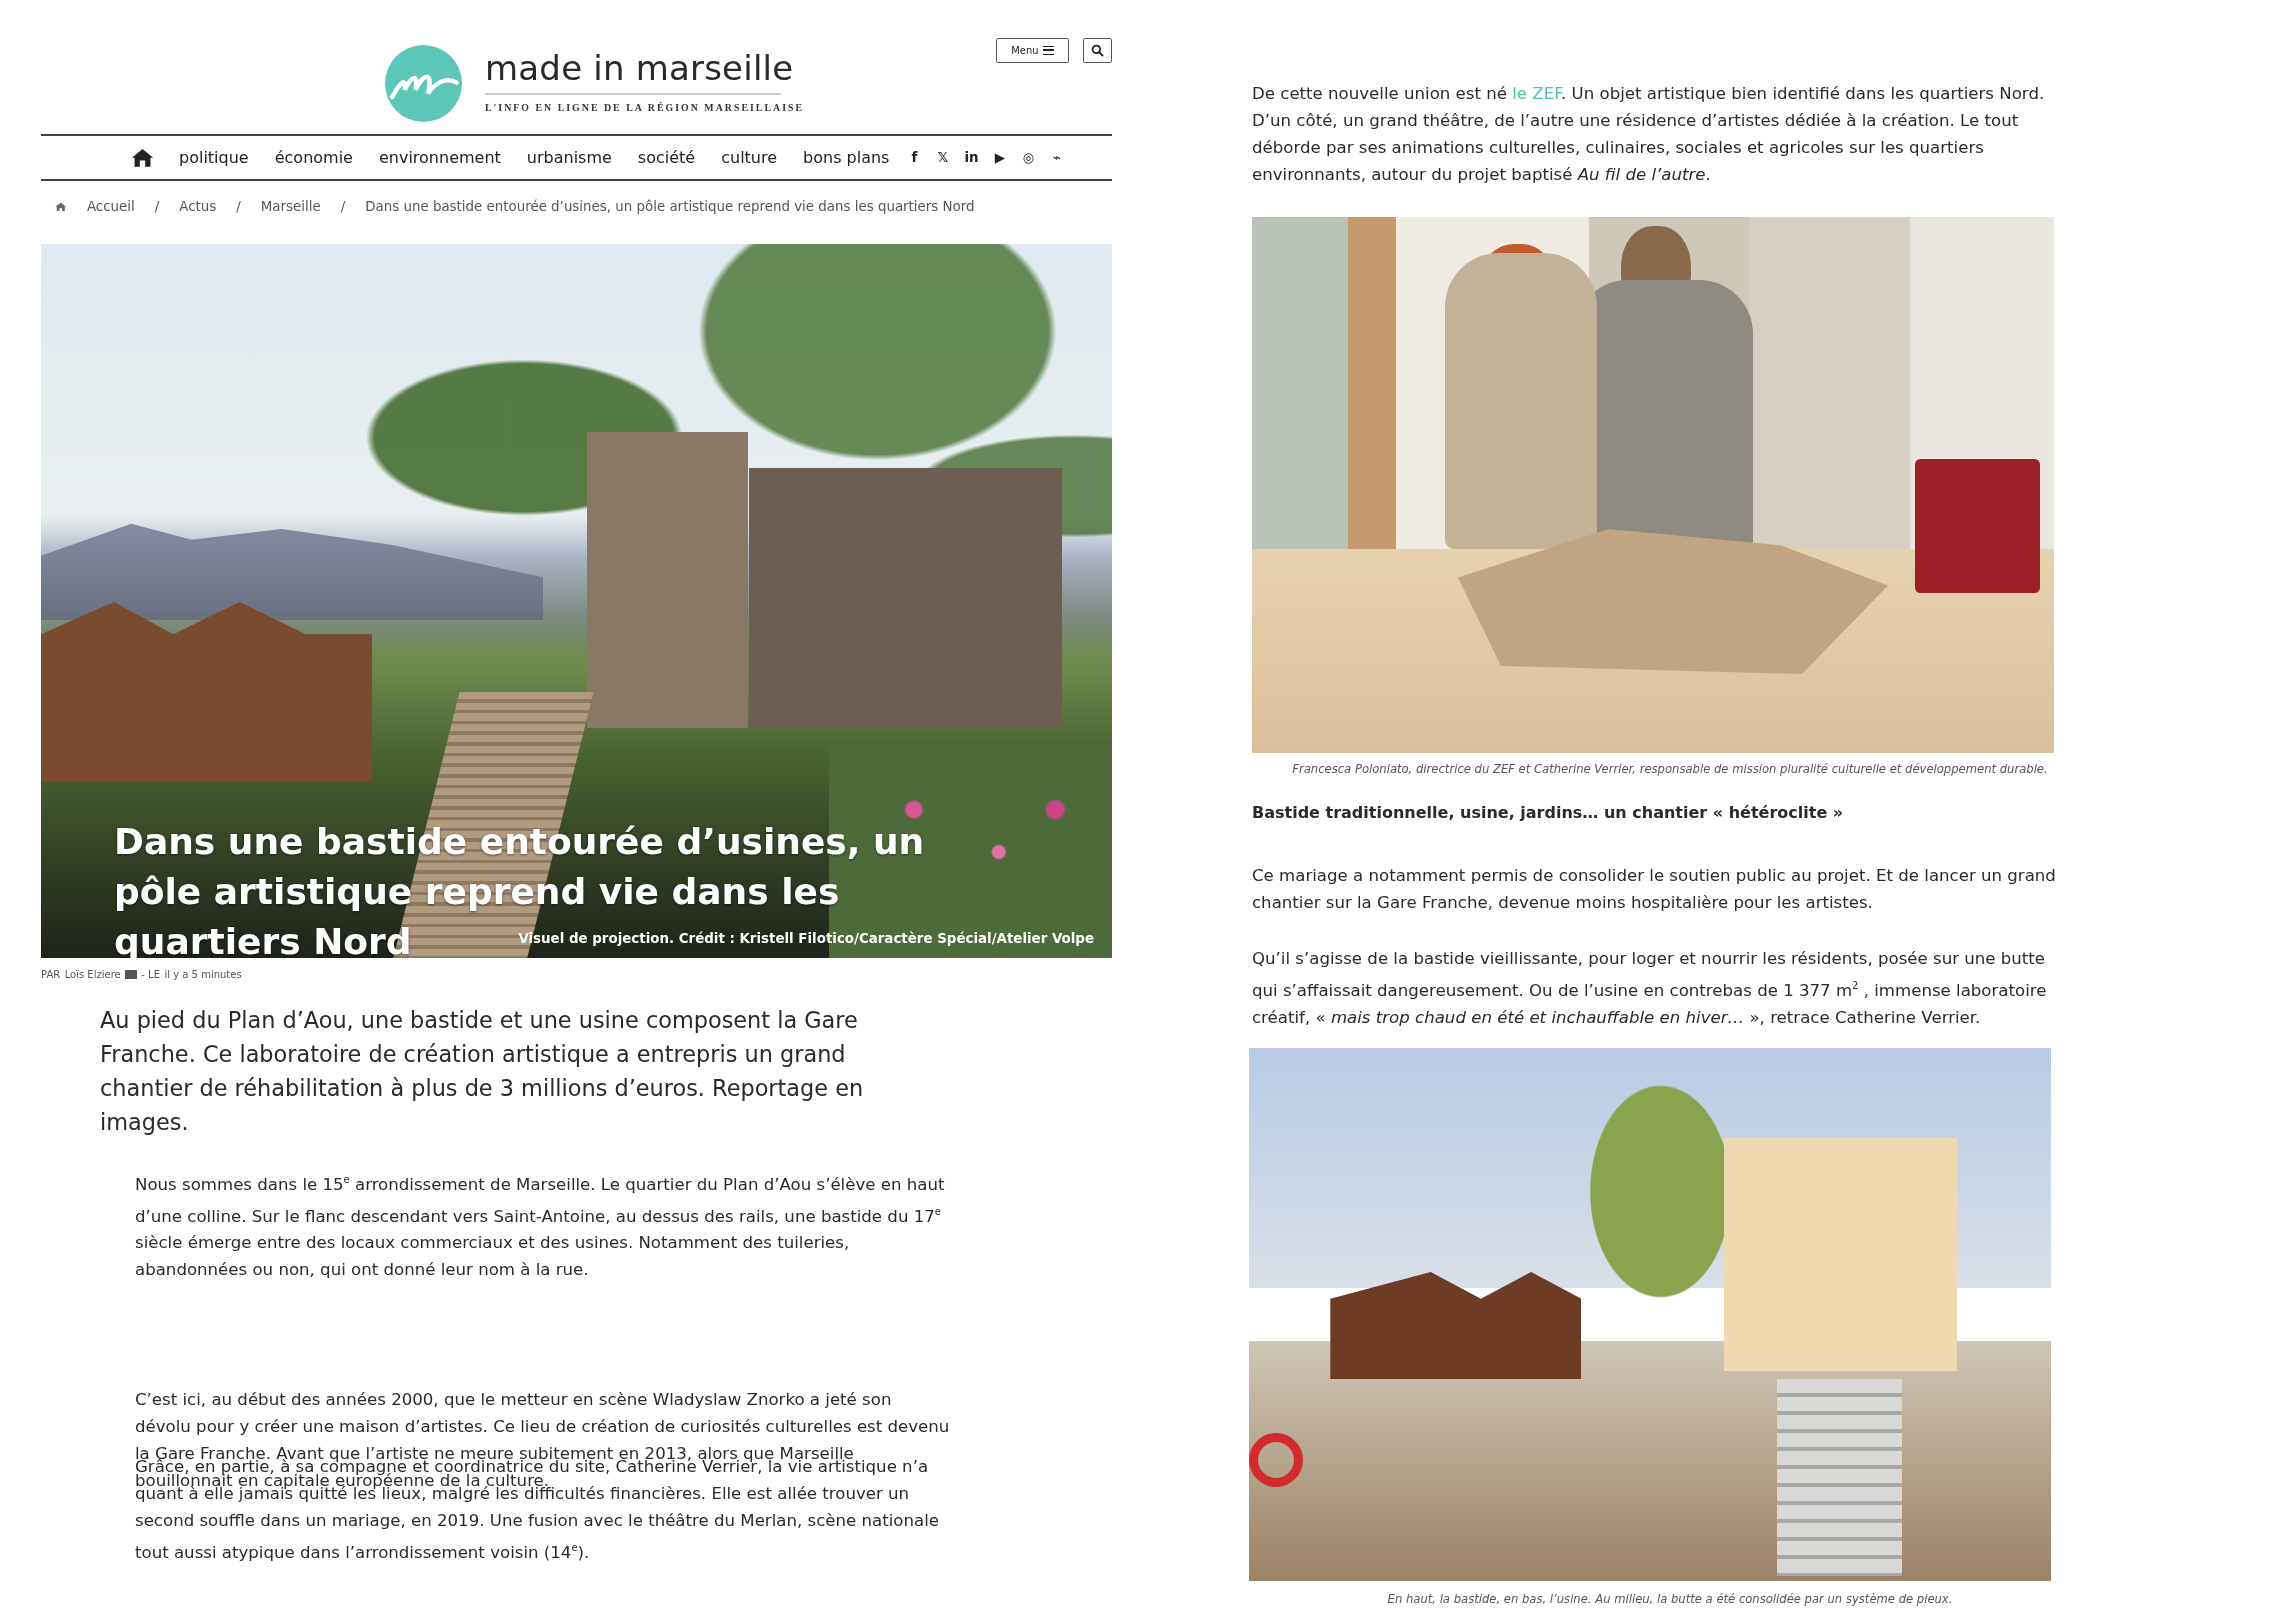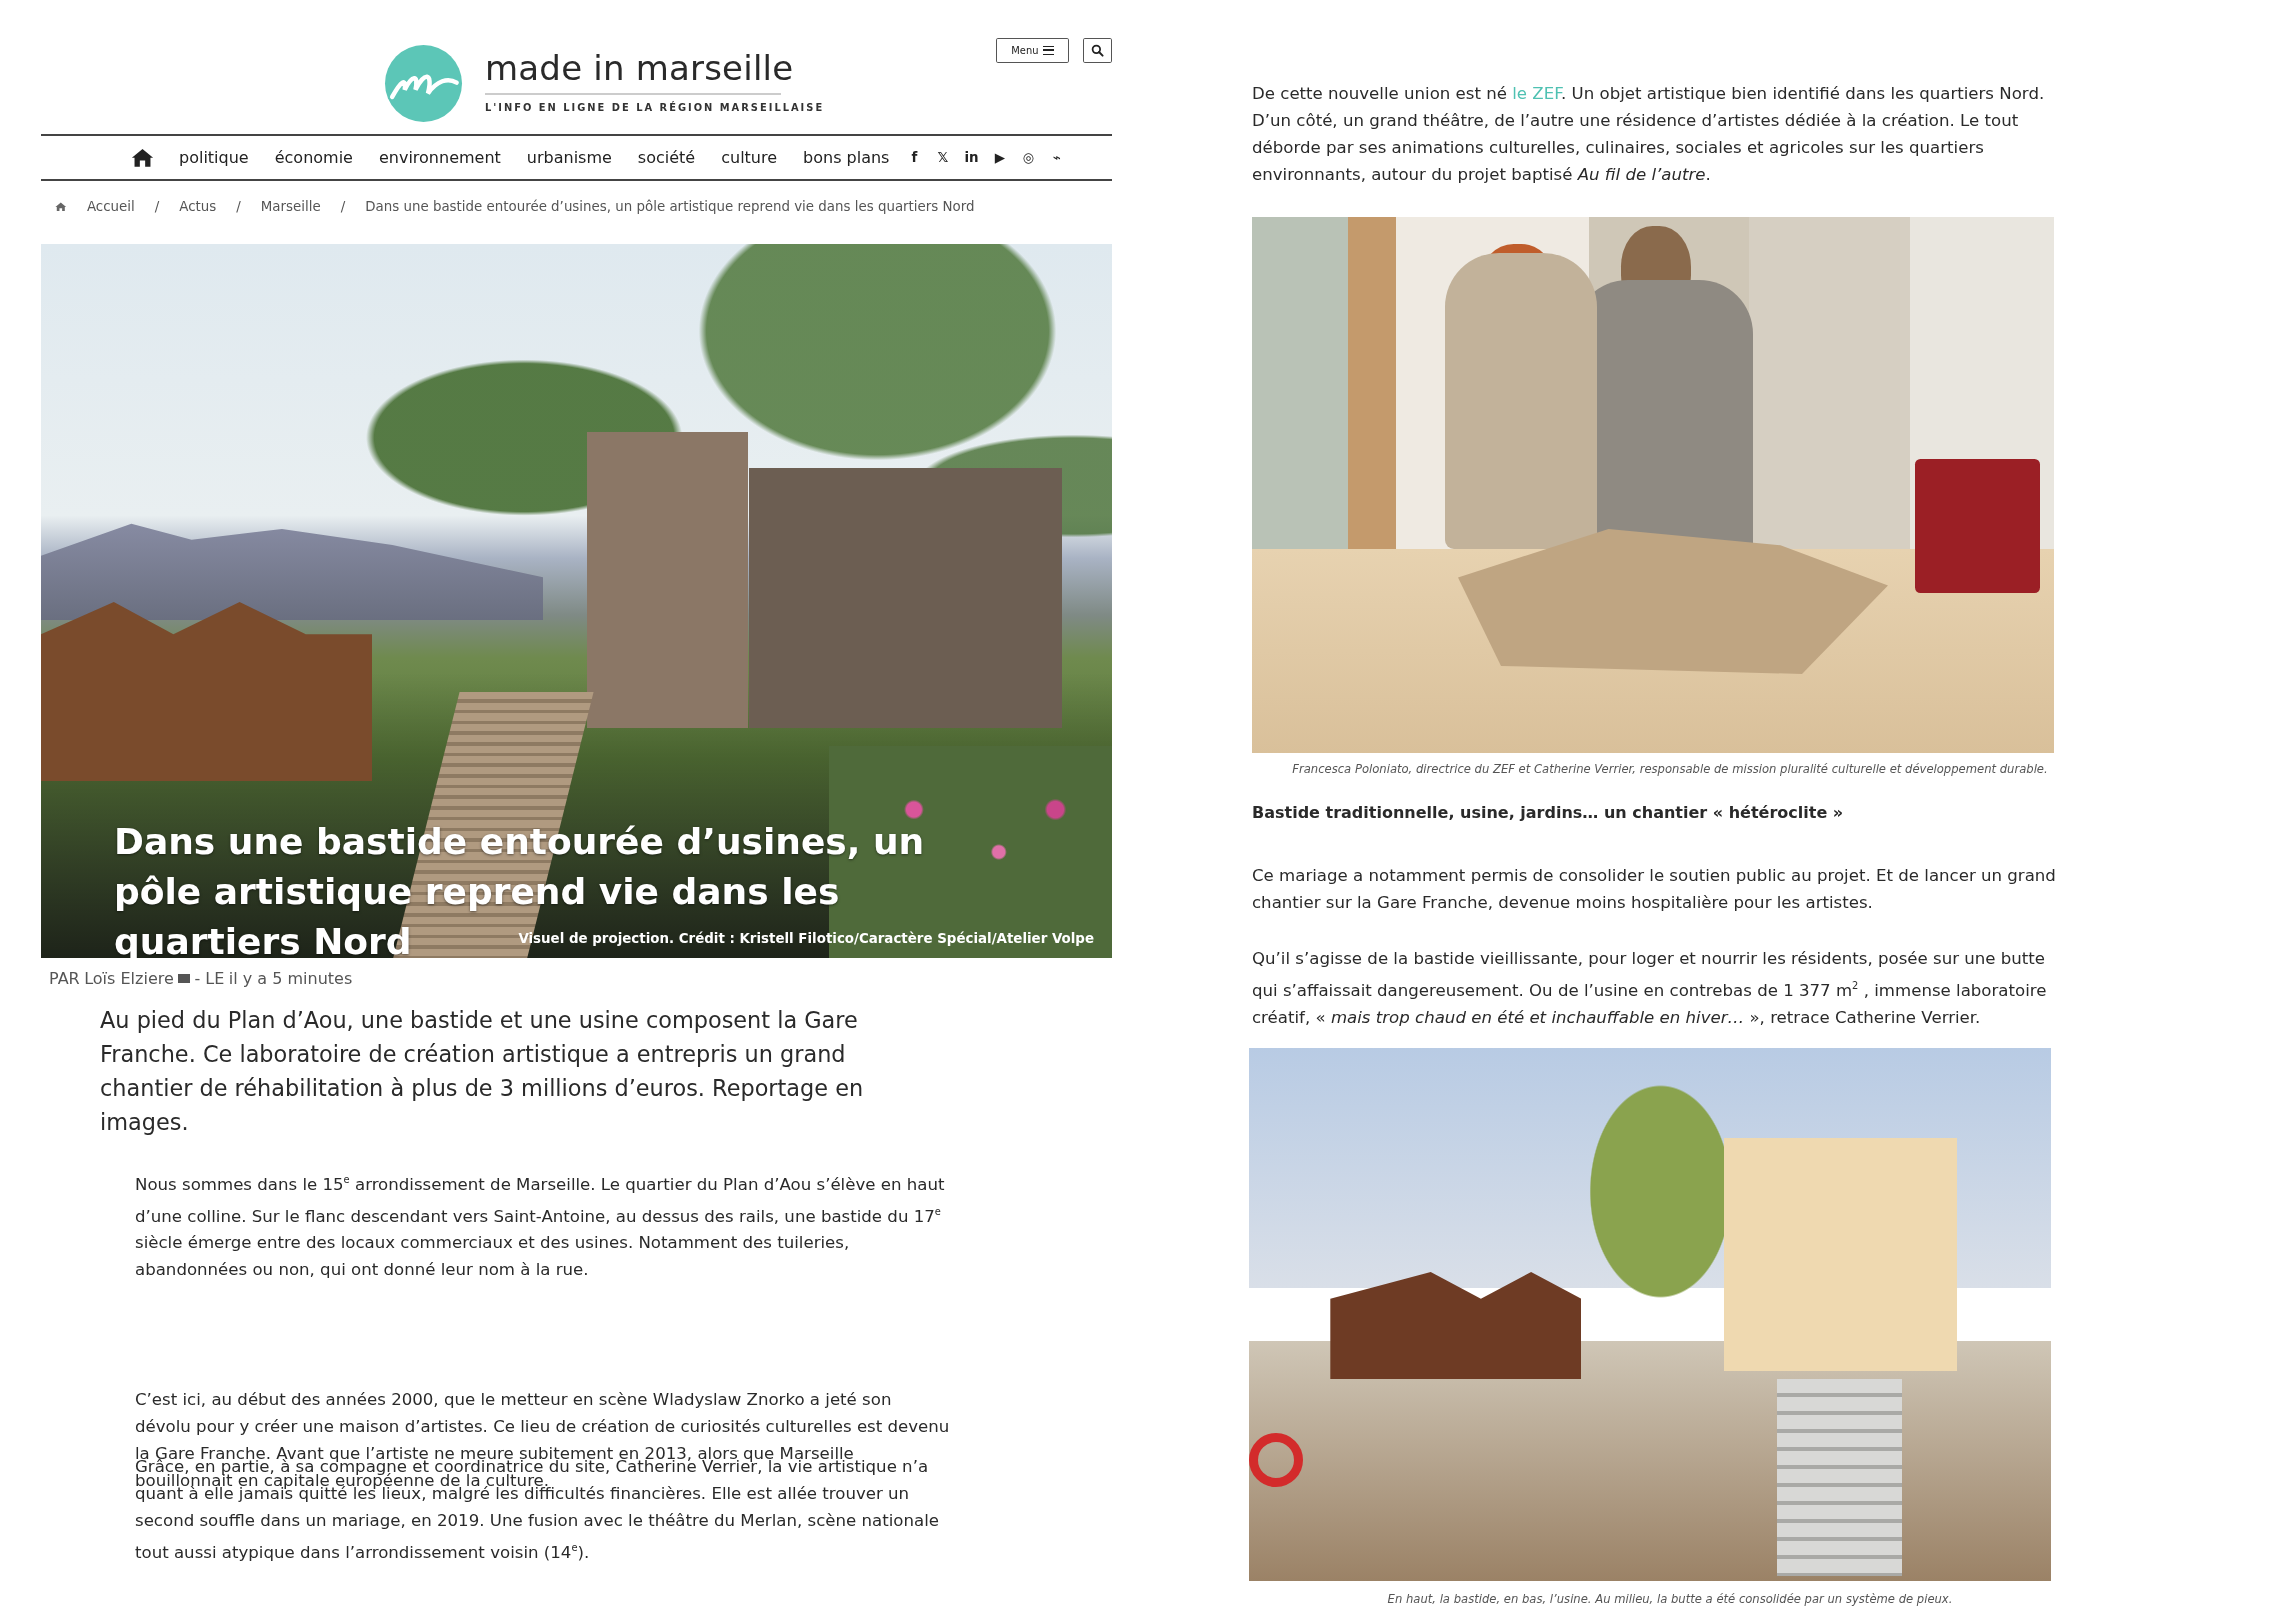--- a/index.html
+++ b/index.html
@@ -9,21 +9,21 @@
   
   .left-col { position: absolute; left: 41px; top: 0; width: 1071px; }
 
   .header-top { position: relative; height: 134px; }
   .logo { position: absolute; left: 344px; top: 45px; display: flex; align-items: flex-start; }
   .logo-circle { width: 77px; height: 77px; border-radius: 50%; background: #5cc6b7; position: relative; overflow: hidden; }
   .logo-circle svg { position: absolute; left: 0; top: 0; }
   .logo-text { margin-left: 23px; margin-top: 3.6px; }
   .logo-name { font-size: 34px; color: #2a2a2a; letter-spacing: 0.2px; line-height: 39px; }
   .logo-rule { width: 296px; height: 1.8px; background: #cccccc; margin: 5.4px 0 7.2px 0; }
-  .logo-tag { font-size: 9.9px; letter-spacing: 2px; color: #333333; font-weight: bold; }
+  .logo-tag { font-size: 9.9px; letter-spacing: 2px; color: #333333; font-weight: bold; font-family: Liberation Serif, serif; }
 
   .menu-btn { position: absolute; left: 955px; top: 38px; width: 73px; height: 25px; border: 1.8px solid #555; border-radius: 1.8px;
               font-size: 9.9px; display: flex; align-items: center; justify-content: center; gap: 4.5px; color: #222; background: #fff; }
   .menu-btn .hamb { display: inline-block; width: 10.7px; height: 9px; border-top: 1.8px solid #222; border-bottom: 1.8px solid #222; position: relative; }
   .menu-btn .hamb::after { content: ""; position: absolute; left: 0; right: 0; top: 1.8px; height: 1.8px; background: #222; }
   .search-btn { position: absolute; left: 1042px; top: 38px; width: 29px; height: 25px; border: 1.8px solid #555; border-radius: 1.8px;
                 display: flex; align-items: center; justify-content: center; background: #fff; }
 
   .nav { position: absolute; left: 0; top: 134px; width: 1071px; height: 47px; border-top: 2.7px solid #444; border-bottom: 2.7px solid #444;
          display: flex; align-items: center; padding-left: 90px; }
@@ -50,21 +50,21 @@
                 radial-gradient(ellipse at 70% 18%, rgba(80,120,60,0.85) 0 22%, transparent 23%),
                 radial-gradient(ellipse at 95% 50%, rgba(70,110,50,0.8) 0 14%, transparent 15%); }
   .hero-img .stairs { position: absolute; left: 385px; top: 448px; width: 134px; height: 269px;
     background: repeating-linear-gradient(180deg, #b09a80 0 7.2px, #8e7a62 7.2px 10.7px); transform: skewX(-14deg); }
   .hero-img .flowers { position: absolute; left: 788px; top: 502px; width: 283px; height: 212px;
     background: radial-gradient(circle at 30% 30%, #d9559a 0 3%, transparent 4%), radial-gradient(circle at 60% 50%, #e070a8 0 3%, transparent 4%),
                 radial-gradient(circle at 80% 30%, #c9458a 0 3%, transparent 4%), #4f6a3a; }
   .hero-title { position: absolute; left: 73px; top: 573px; width: 896px; font-size: 36px; line-height: 50px; color: #ffffff; font-weight: bold; text-shadow: 0 0.9px 2.7px rgba(0,0,0,0.5); }
   .hero-credit { position: absolute; right: 18px; top: 687px; font-size: 13.4px; color: #ffffff; font-weight: bold; }
 
-  .byline { position: absolute; left: 0; top: 969px; font-size: 16px; color: #555; display: flex; align-items: center; gap: 4.5px; white-space: nowrap; margin-left: 8px; }
+  .byline { position: absolute; left: 0; top: 969px; font-size: 10px; color: #555; display: flex; align-items: center; gap: 4.5px; white-space: nowrap; }
   .byline .mail { width: 11.6px; height: 9px; background: #555; display: inline-block; }
 
   .lead { position: absolute; left: 59px; top: 1003px; width: 806px; font-size: 22.4px; line-height: 34px; color: #2a2a2a; }
   .para { position: absolute; left: 59px; width: 815px; font-size: 16.6px; line-height: 27px; color: #2a2a2a; margin-left: 35px; }
   .para sup { font-size: 9.9px; }
 
   
   .right-col { position: absolute; left: 1252px; top: 0; width: 806px; }
   .rpara { position: absolute; left: 0; width: 806px; font-size: 16.6px; line-height: 27px; color: #2a2a2a; }
   .rpara .link { color: #4fc1b2; }

